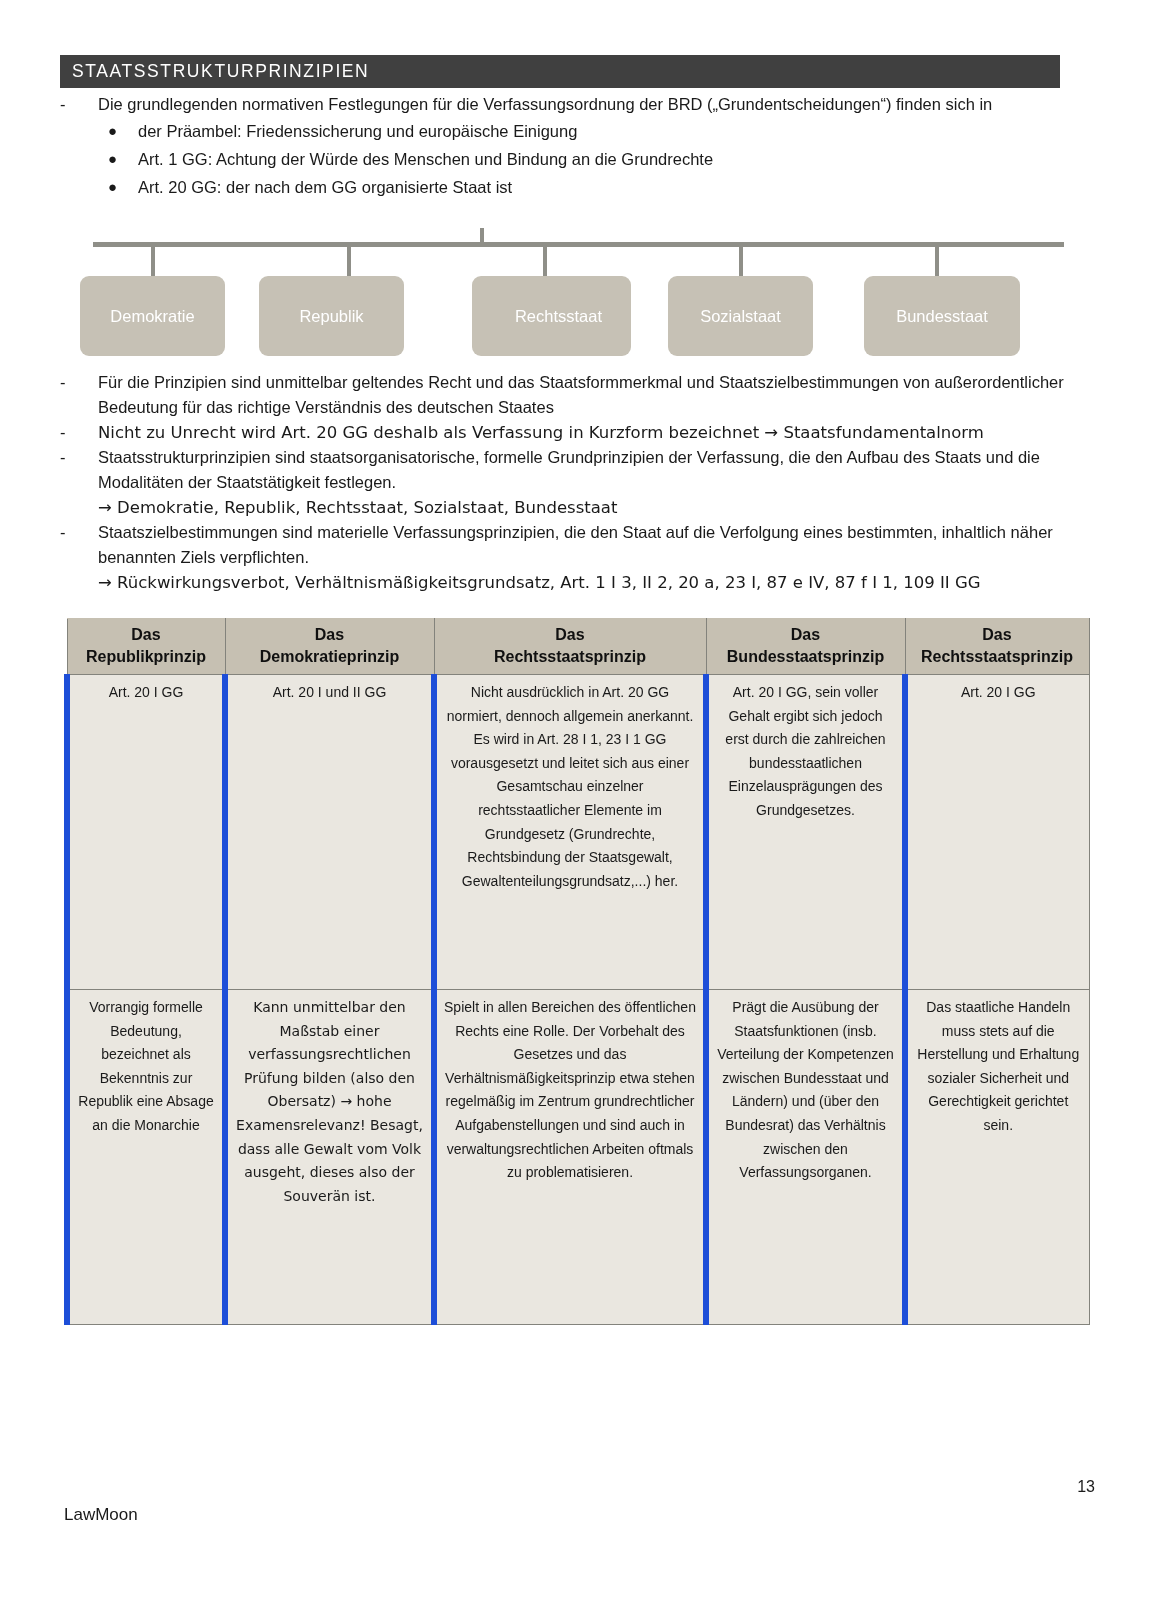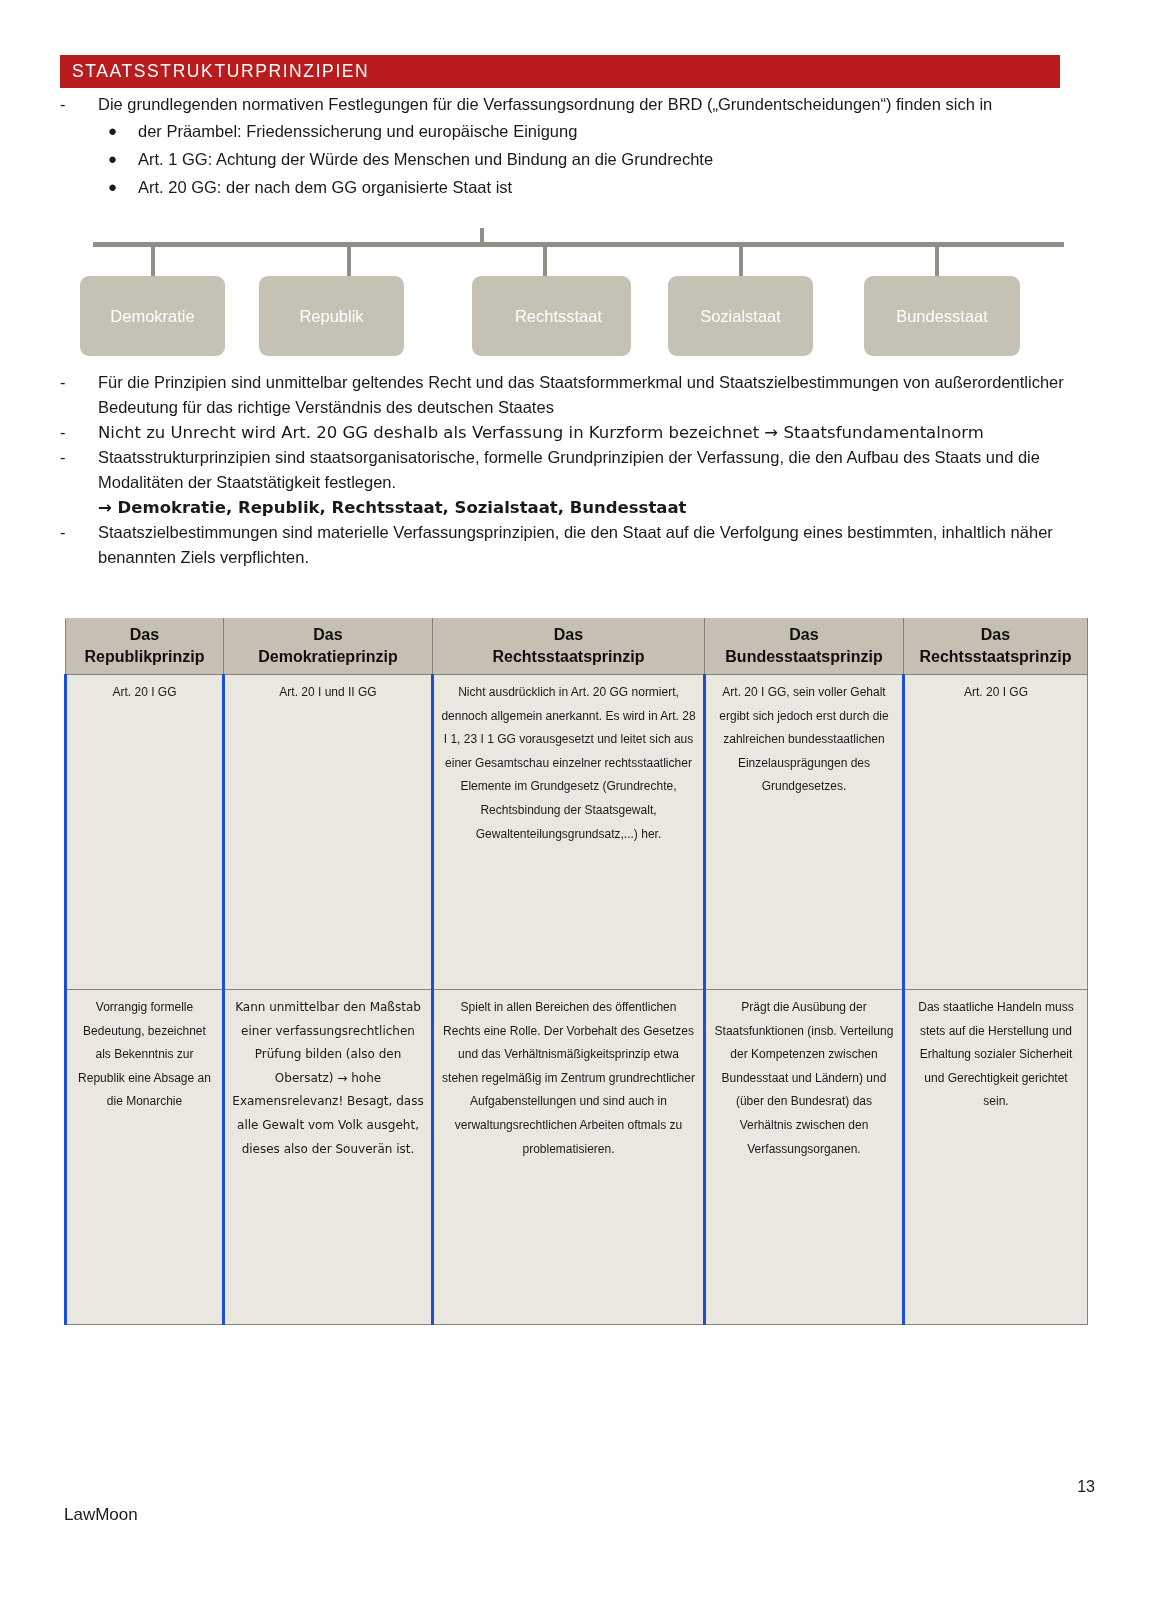--- a/index.html
+++ b/index.html
@@ -24,21 +24,21 @@
     background: #ffffff;
   }
 
   
   .banner {
     position: absolute;
     left: 60px;
     top: 55px;
     width: 1000px;
     height: 33px;
-    background: #b91c1c;
+    background: #404040;
     display: flex;
     align-items: center;
   }
   .banner-title {
     color: #ffffff;
     font-size: 17.5px;
     letter-spacing: 1.6px;
     padding-left: 12px;
     font-weight: 400;
   }
@@ -78,21 +78,20 @@
   .sub-bullet {
     width: 30px;
     flex: 0 0 30px;
     font-size: 15px;
     line-height: 28px;
   }
   .arrow-line {
     padding-left: 38px;
     font-size: 16.5px;
     line-height: 25px;
-    font-weight: bold;
   }
 
   
   .diagram {
     position: absolute;
     left: 60px;
     top: 228px;
     width: 1000px;
     height: 118px;
   }
@@ -160,26 +159,26 @@
     text-align: center;
     padding: 5px 4px 6px 4px;
     border-left: 1px solid #83837c;
     border-right: 1px solid #83837c;
     border-top: 1px solid #c6c0b2;
     border-bottom: 1px solid #83837c;
     vertical-align: top;
   }
   table.principles td {
     background: #eae7e0;
-    font-size: 12px;
+    font-size: 14px;
     line-height: 23.6px;
     text-align: center;
     vertical-align: top;
     padding: 6px 7px 8px 7px;
-    border-left: 3px solid #1d4ed8;
+    border-left: 6px solid #1d4ed8;
     border-right: 1px solid #83837c;
     border-bottom: 1px solid #83837c;
   }
   .col-1 { width: 158px; }
   .col-2 { width: 209px; }
   .col-3 { width: 272px; }
   .col-4 { width: 199px; }
   .col-5 { width: 184px; }
 
   .row1 td { height: 300px; }
@@ -270,20 +269,21 @@
     </div>
     <div class="dash-item">
       <span class="dash-mark">-</span>
       <span class="dash-text">Staatsstrukturprinzipien sind staatsorganisatorische, formelle Grundprinzipien der Verfassung, die den Aufbau des Staats und die Modalitäten der Staatstätigkeit festlegen.</span>
     </div>
     <div class="arrow-line arrow-glyph">→ Demokratie, Republik, Rechtsstaat, Sozialstaat, Bundesstaat</div>
     <div class="dash-item">
       <span class="dash-mark">-</span>
       <span class="dash-text">Staatszielbestimmungen sind materielle Verfassungsprinzipien, die den Staat auf die Verfolgung eines bestimmten, inhaltlich näher benannten Ziels verpflichten.</span>
     </div>
+    <div class="arrow-line arrow-glyph">→ Rückwirkungsverbot, Verhältnismäßigkeitsgrundsatz, Art. 1 I 3, II 2, 20 a, 23 I, 87 e IV, 87 f I 1, 109 II GG</div>
   </div>
 
   <div class="tbl-wrap">
     <table class="principles">
       <colgroup>
         <col class="col-1">
           <col class="col-2">
           <col class="col-3">
           <col class="col-4">
           <col class="col-5">

